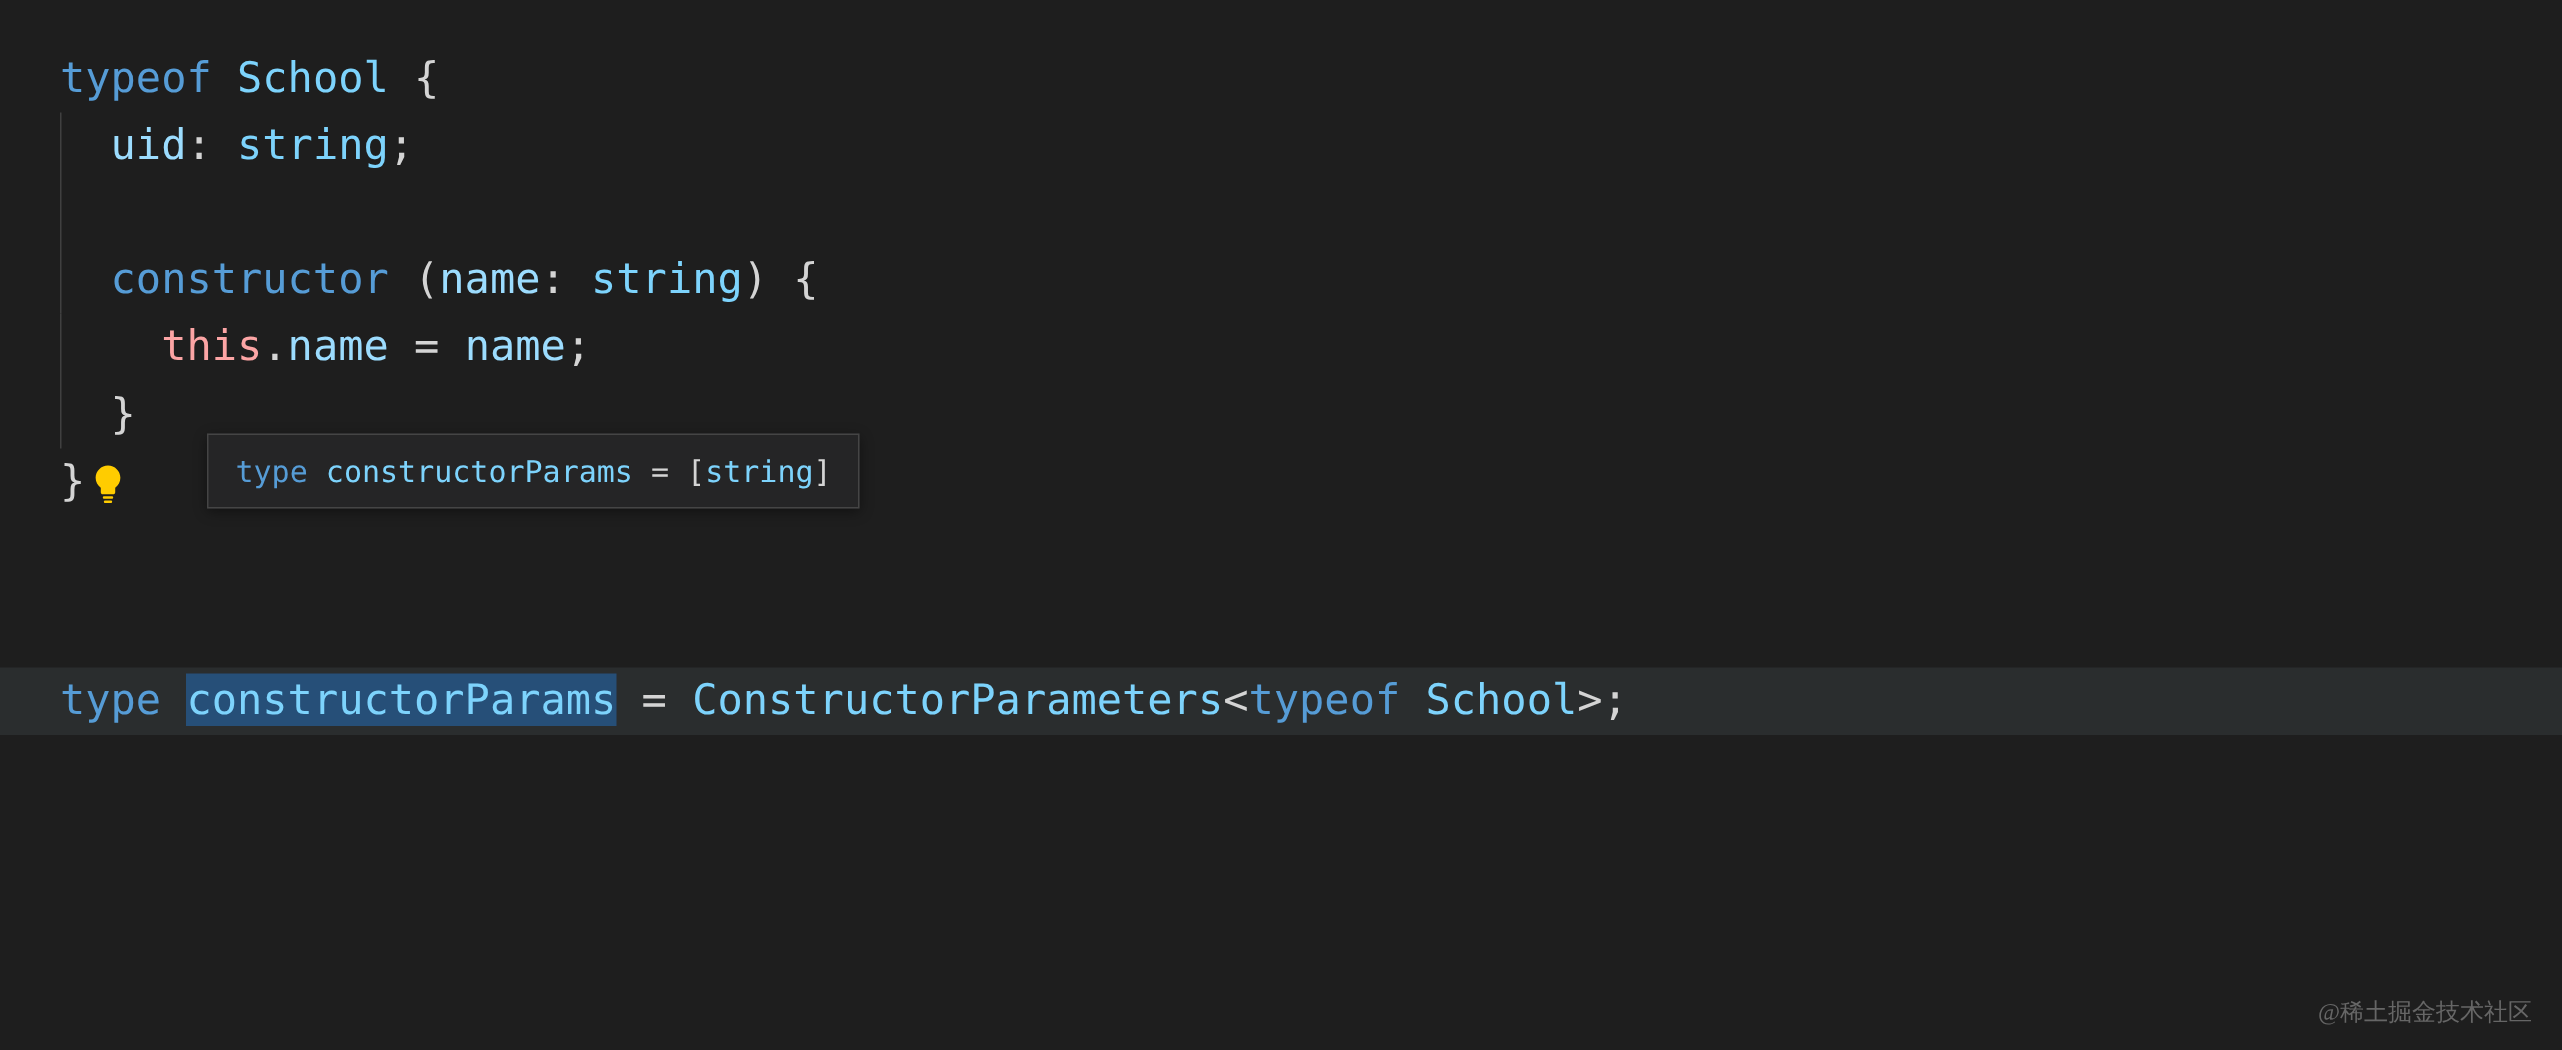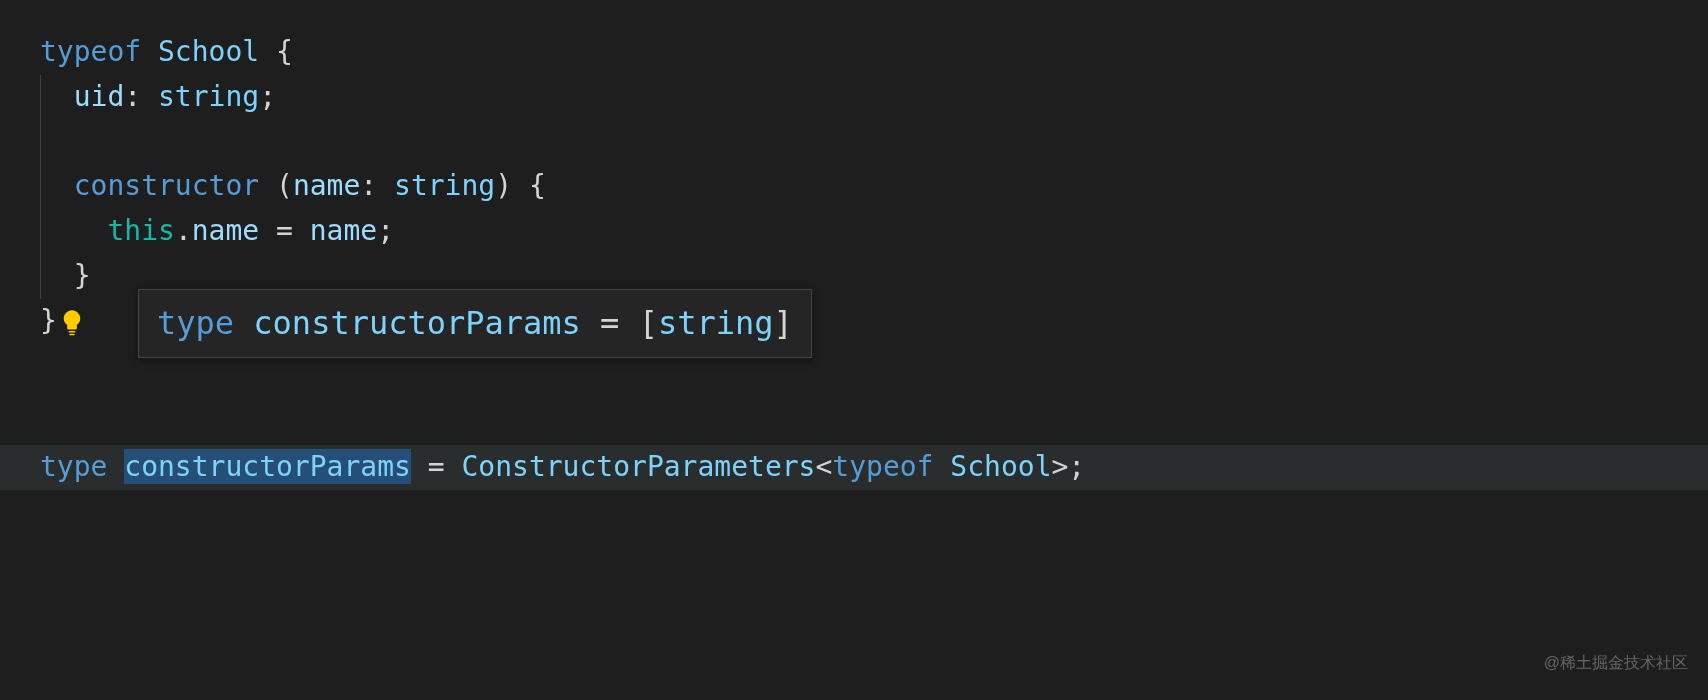--- a/index.html
+++ b/index.html
@@ -33,21 +33,21 @@
       top: 0;
       bottom: 0;
       width: 1px;
       background: #404040;
     }
     .keyword-blue { color: #569cd6; }
     .type-teal { color: #7dd3fc; }
     .property { color: #9cdcfe; }
     .var-light { color: #9cdcfe; }
     .punctuation { color: #d4d4d4; }
-    .this-kw { color: #14b8a6; }
+    .this-kw { color: #fca5a5; }
     
     .line-highlight {
       background: #2a2d2e;
       display: block;
       margin: 12px -40px;
       padding: 0 40px;
     }
     .selection-bg {
       background: #264f78;
       padding: 1px 0;
@@ -59,33 +59,33 @@
       height: 30px;
       vertical-align: middle;
       margin-left: 4px;
     }
     
     .hover-tooltip {
       position: absolute;
       background: #252526;
       border: 1px solid #454545;
       padding: 8px 18px;
-      font-size: 32px;
+      font-size: 20px;
       white-space: pre;
       z-index: 10;
       box-shadow: 0 2px 8px rgba(0,0,0,0.4);
     }
     
     .watermark {
       position: absolute;
-      bottom: 24px;
+      bottom: 11px;
       right: 20px;
       color: #666;
       font-size: 16px;
-      font-family: Liberation Sans, sans-serif;
+      font-family: Liberation Serif, serif;
     }
   </style>
 </head>
 <body>
 
 <div class="code-container">
 
   <div class="code-line"><span class="keyword-blue">typeof</span><span> </span><span class="type-teal">School</span><span class="punctuation"> {</span></div>
 
 

